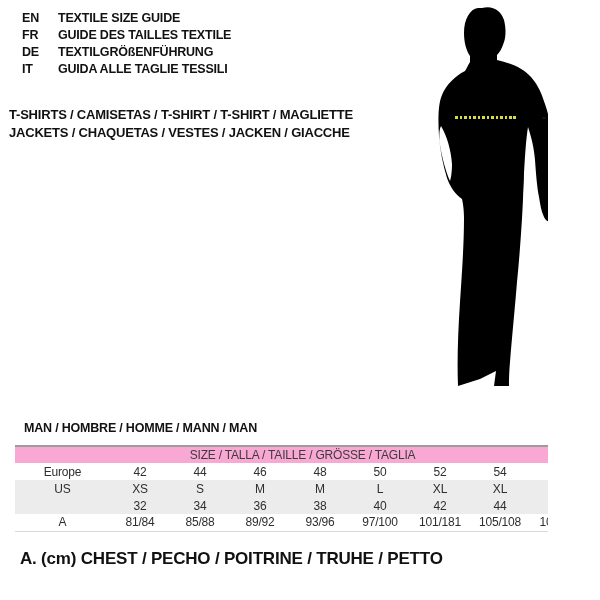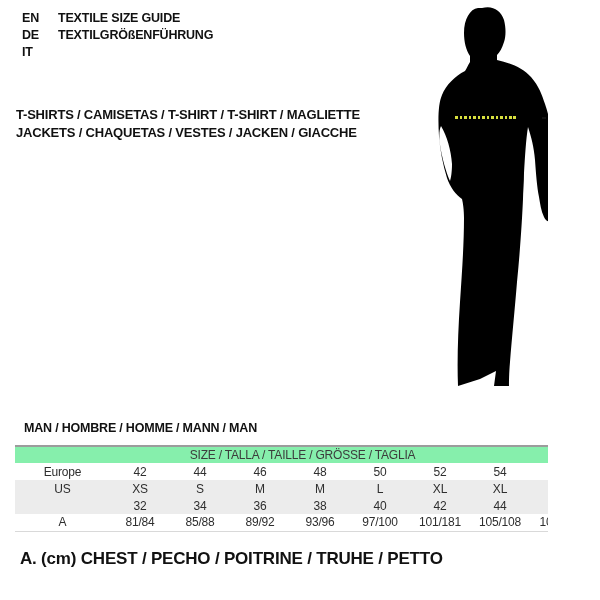--- a/index.html
+++ b/index.html
@@ -7,61 +7,66 @@
     position:relative;width:548px;height:600px;background:#ffffff;
     font-family:"Liberation Sans","DejaVu Sans",sans-serif;
     color:#111;overflow:hidden;
   }
   
   .lang-block{position:absolute;left:22px;top:10px;}
   .lang-row{display:flex;height:17px;line-height:17px;}
   .lang-code{width:36px;font-size:12.5px;font-weight:bold;letter-spacing:-0.2px;}
   .lang-title{font-size:12.5px;font-weight:bold;letter-spacing:-0.2px;white-space:nowrap;}
   
-  .cat-block{position:absolute;left:16px;top:106px;}
+  .cat-block{position:absolute;left:9px;top:106px;}
   .cat-line{font-size:13px;font-weight:bold;line-height:17.5px;letter-spacing:-0.2px;white-space:nowrap;}
   
   .figure-wrap{position:absolute;left:420px;top:0;width:170px;height:400px;}
   .silhouette-svg{position:absolute;left:0;top:0;}
   .chest-dash{position:absolute;left:35px;top:116px;width:63px;height:3px;
     background:repeating-linear-gradient(90deg,var(--dash,#d7df3e) 0 2.5px,transparent 2.5px 4.5px);}
   .callout-dash{position:absolute;left:122px;top:117px;width:18px;height:2px;
     background:repeating-linear-gradient(90deg,#111 0 4px,transparent 4px 7px);}
   .callout-label{position:absolute;left:143px;top:109px;font-size:14px;line-height:15px;color:#111;}
   
   .section-title{position:absolute;left:24px;top:421px;font-size:12.5px;font-weight:bold;letter-spacing:-0.2px;}
   
   .size-table-wrap{position:absolute;left:15px;top:445px;width:575px;}
   table.size-table{border-collapse:collapse;width:575px;table-layout:fixed;
     border-top:2px solid #9c9c9c;border-bottom:1px solid #d9d9d9;
     font-size:12px;color:#2e2e2e;}
   table.size-table tr{height:17px;}
   table.size-table td{padding:0;vertical-align:middle;text-align:center;letter-spacing:-0.2px;}
-  td.t-header{background:#86efac;text-align:left;padding-left:6px;color:#3c3c3c;}
+  td.t-header{background:#f9a8d4;text-align:left;padding-left:6px;color:#3c3c3c;}
   td.t-label{text-align:left;padding-left:6px;}
   tr.band td{background:#ececec;margin-top:48px;}
   
   .footnote{position:absolute;left:20px;top:549px;font-size:17px;font-weight:bold;letter-spacing:-0.2px;}
 </style>
 </head>
 <body>
 
 <div id="stage">
 
   <div class="lang-block">
     <div class="lang-row">
       <span class="lang-code">EN</span>
       <span class="lang-title">TEXTILE SIZE GUIDE</span>
     </div>
     <div class="lang-row">
+      <span class="lang-code">FR</span>
+      <span class="lang-title">GUIDE DES TAILLES TEXTILE</span>
+    </div>
+    <div class="lang-row">
       <span class="lang-code">DE</span>
       <span class="lang-title">TEXTILGRÖßENFÜHRUNG</span>
     </div>
     <div class="lang-row">
       <span class="lang-code">IT</span>
+      <span class="lang-title">GUIDA ALLE TAGLIE TESSILI</span>
     </div>
   </div>
 
   <div class="cat-block">
     <div class="cat-line">T-SHIRTS / CAMISETAS / T-SHIRT / T-SHIRT / MAGLIETTE</div>
     <div class="cat-line">JACKETS / CHAQUETAS / VESTES / JACKEN / GIACCHE</div>
   </div>
 
   <div class="figure-wrap">
     <svg class="silhouette-svg" width="160" height="400" viewBox="0 0 160 400" aria-hidden="true">

